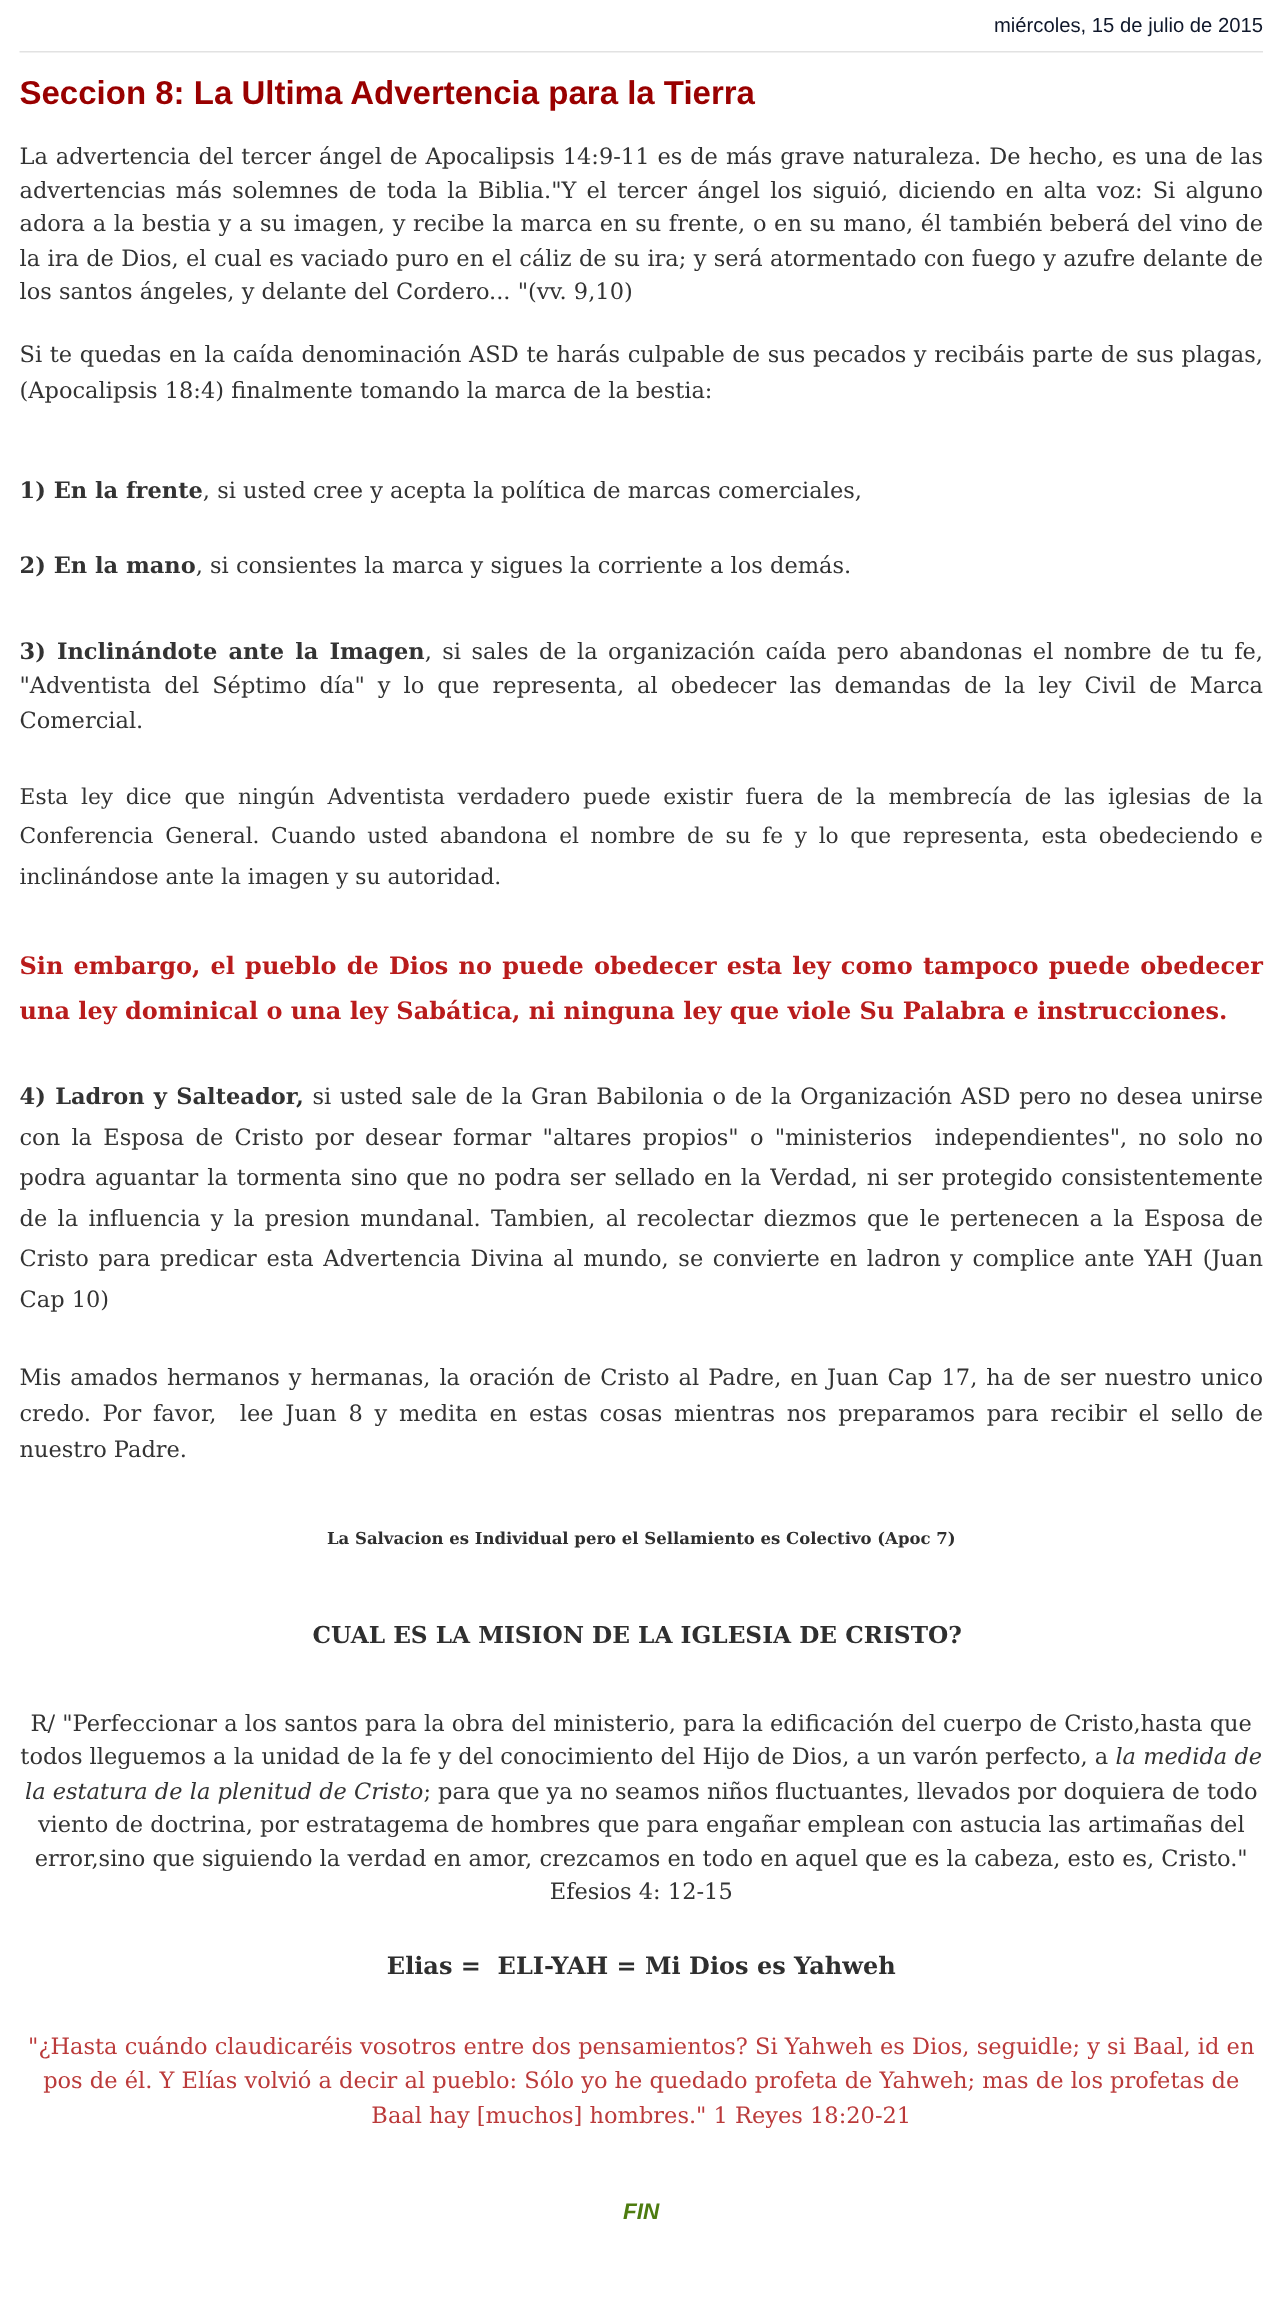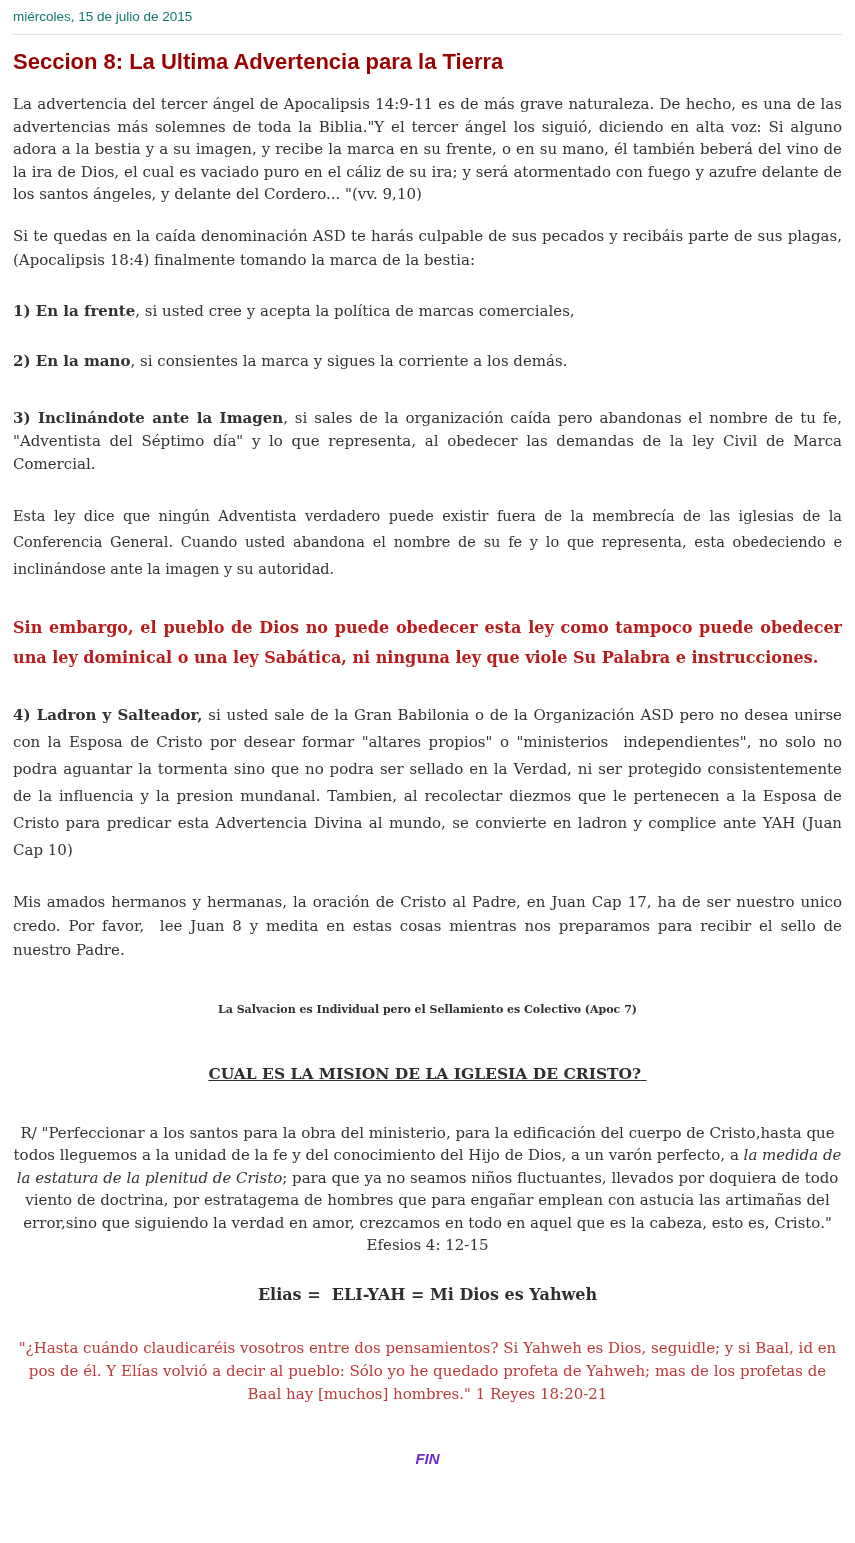--- a/index.html
+++ b/index.html
@@ -14,23 +14,24 @@
     color: #333333;
     box-sizing: border-box;
   }
   .page {
     padding: 0 13px 28px 13px;
     box-sizing: border-box;
   }
   .date-header {
     font-family: "Liberation Sans", sans-serif;
     font-size: 13.5px;
-    color: #0f766e;
+    color: #0f172a;
     padding: 9px 0 10px 0;
     border-bottom: 1px solid #e2e2e2;
+    text-align: right;
   }
   h1.post-title {
     font-family: "Liberation Sans", sans-serif;
     font-size: 22px;
     font-weight: bold;
     color: #990000;
     margin: 14px 0 0 0;
     line-height: 1.2;
   }
   p {
@@ -39,36 +40,36 @@
     font-size: 15px;
     line-height: 1.5;
   }
   .justify { text-align: justify; }
   .center  { text-align: center; }
   .bold    { font-weight: bold; }
   .italic  { font-style: italic; }
 
   .p-intro      { margin-top: 18px; }
   .p-quedas     { margin-top: 18px; line-height: 1.6; }
-  .p-item1      { margin-top: 28px; }
+  .p-item1      { margin-top: 44px; }
   .p-item2      { margin-top: 28px; }
   .p-item3      { margin-top: 34px; line-height: 1.55; }
   .p-estaley    { margin-top: 26px; line-height: 1.85; font-size: 14.5px; }
   .p-sinembargo { margin-top: 30px; line-height: 1.9; font-size: 16px; font-weight: bold; color: #b91c1c; }
   .p-item4      { margin-top: 28px; line-height: 1.8; }
   .p-misamados  { margin-top: 26px; line-height: 1.6; }
   .p-salvacion  { margin-top: 40px; font-weight: bold; font-size: 11px; color: #2f2f2f; }
   .p-mision     { margin-top: 44px; font-weight: bold; font-size: 15.5px; color: #2f2f2f; }
-  .p-mision .underlined { text-decoration: underline; }
+  .p-mision .underlined { }
   .p-respuesta  { margin-top: 36px; line-height: 1.5; }
   .p-falsos     { margin-top: 24px; font-weight: bold; font-size: 15.5px; line-height: 1.55; color: #2f2f2f; }
   .p-elias      { margin-top: 26px; font-weight: bold; font-size: 16px; color: #2f2f2f; }
   .p-cita       { margin-top: 30px; line-height: 1.55; color: #bb3a3a; }
   .p-fin        { margin-top: 42px; font-family: "Liberation Sans", sans-serif;
-                  font-weight: bold; font-style: italic; font-size: 15px; color: #6d28d9; }
+                  font-weight: bold; font-style: italic; font-size: 15px; color: #4d7c0f; }
 </style>
 </head>
 <body>
 
 <div class="page">
 
   <div class="date-header">miércoles, 15 de julio de 2015</div>
 
   <h1 class="post-title">Seccion 8: La Ultima Advertencia para la Tierra</h1>
 

